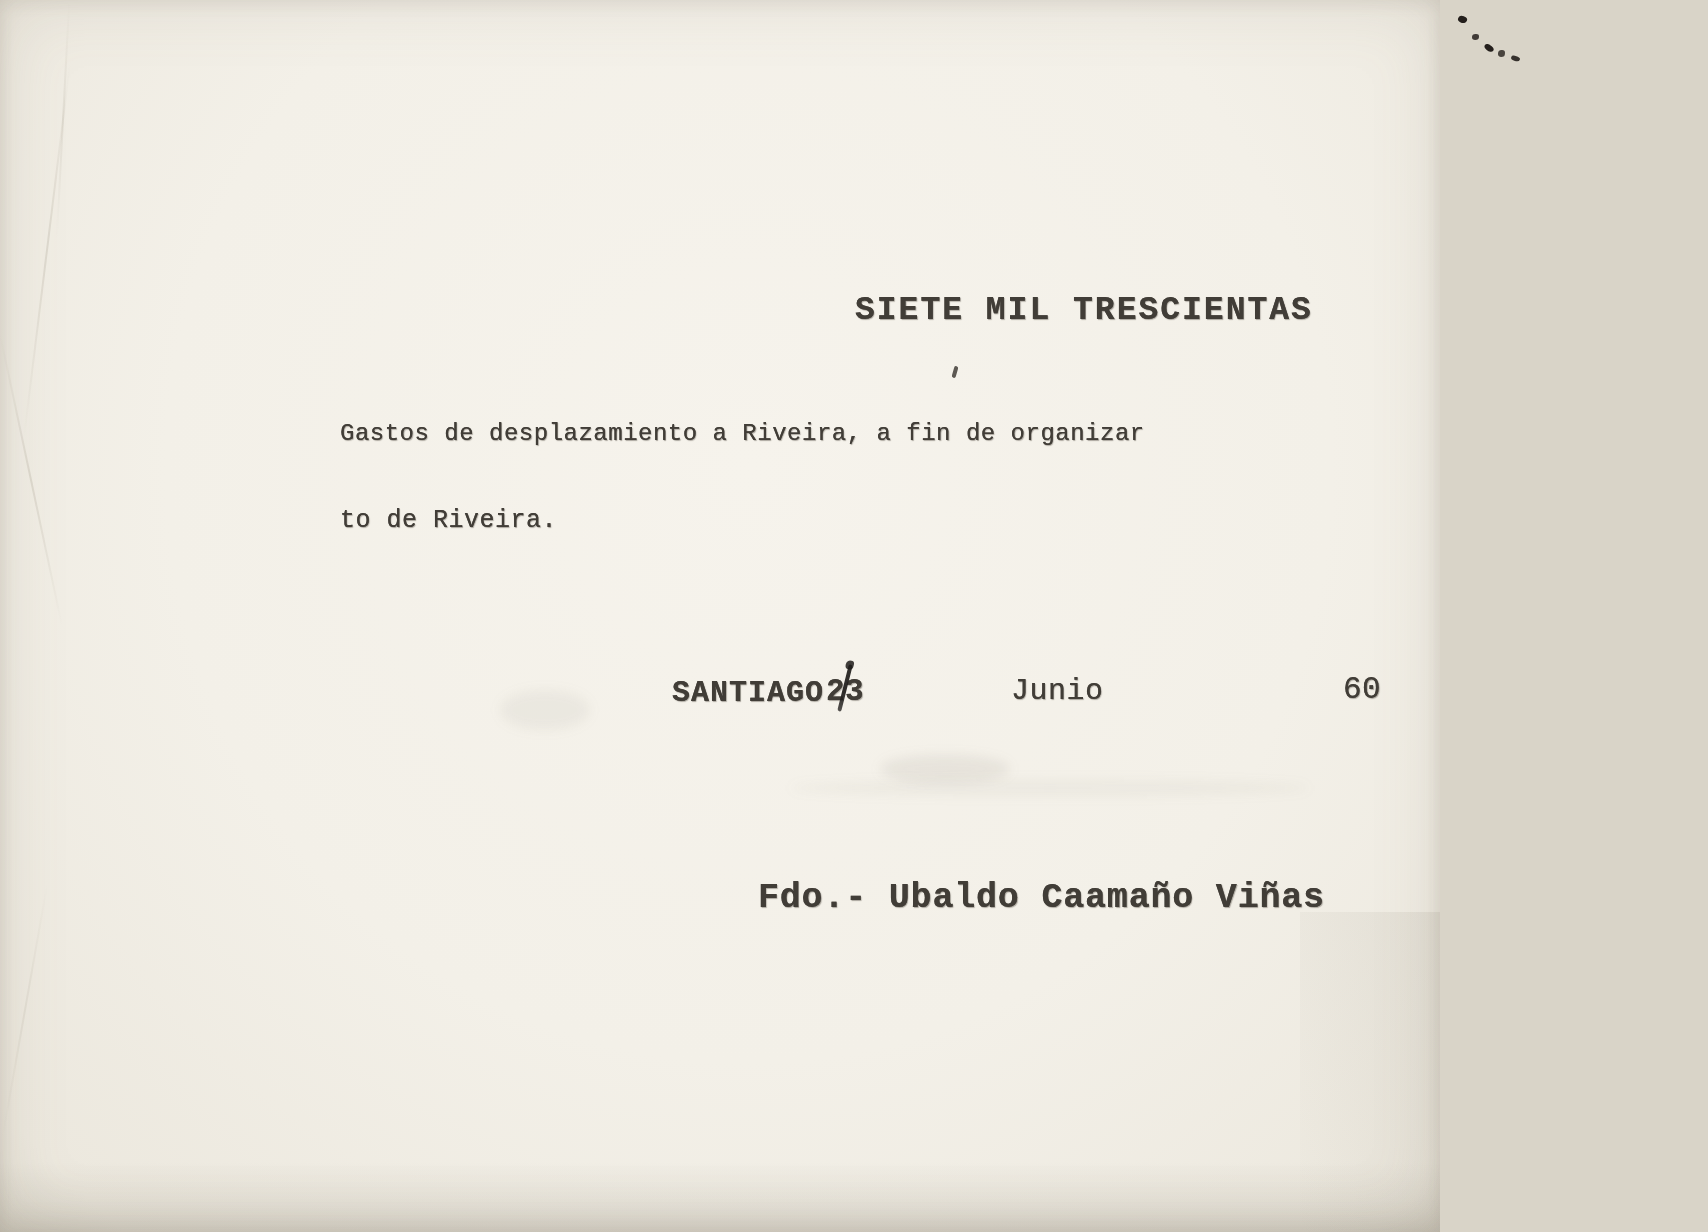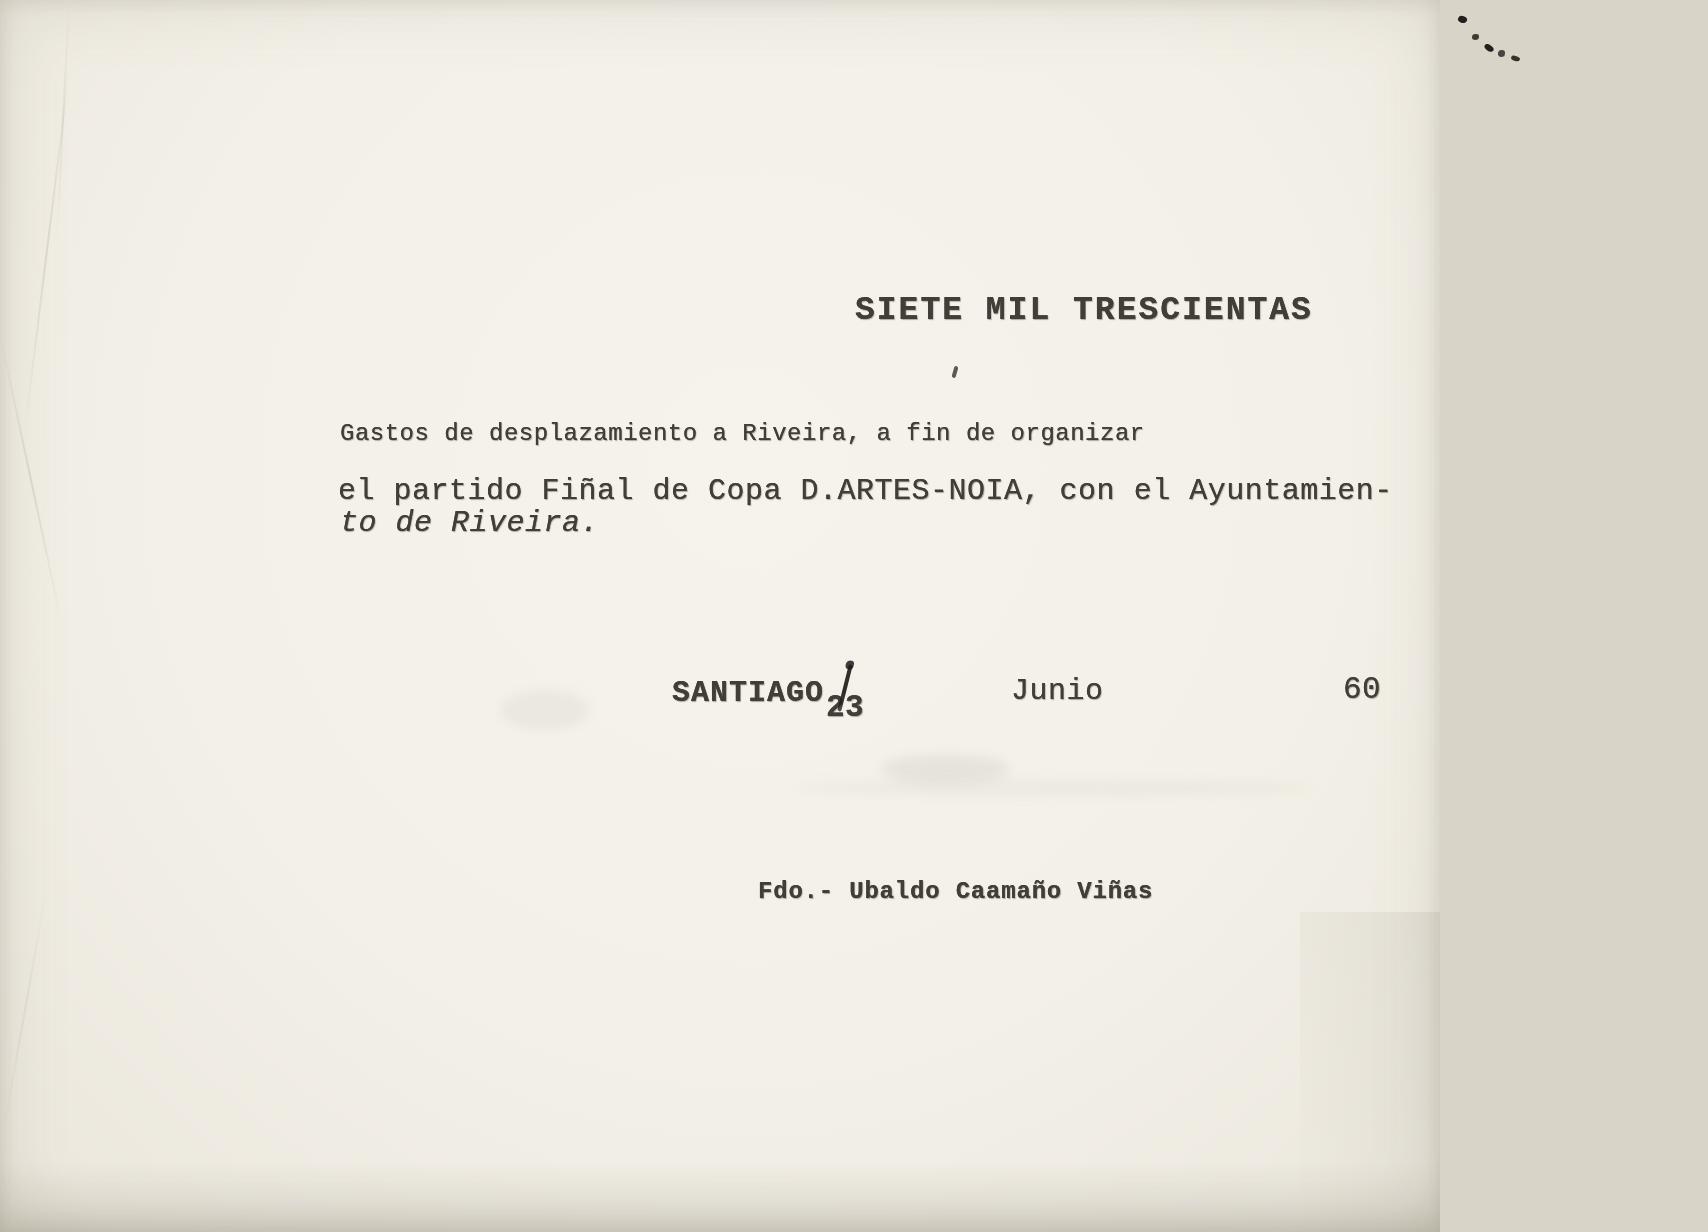--- a/index.html
+++ b/index.html
@@ -21,26 +21,26 @@
     color:#413d37;
     text-shadow: 0 0 0.6px rgba(65,61,55,0.85), 0.8px 0.8px 1px rgba(80,74,64,0.45);
     white-space:pre;
     letter-spacing:0.5px;
     filter: blur(0.22px);
   }
 
   .title     { left:855px;  top:292px; font-size:33px; font-weight:bold; letter-spacing:2px; }
   .line1     { left:340px;  top:420px; font-size:24px; }
   .line2     { left:338px;  top:474px; font-size:30px; }
-  .line3     { left:340px;  top:506px; font-size:30px;font-style:italic; }
+  .line3     { left:340px;  top:506px; font-size:25px; }
   .dl-city   { left:672px;  top:676px; font-size:30px; font-weight:bold; letter-spacing:1px;text-align:right; }
-  .dl-day    { left:826px;  top:674px; font-size:31px; font-weight:bold;margin-top:16px; }
+  .dl-day    { left:826px;  top:674px; font-size:31px; font-weight:bold; }
   .dl-month  { left:1011px;  top:674px; font-size:30px; }
   .dl-year   { left:1343px; top:672px; font-size:31px; }
-  .signature { left:758px;  top:878px; font-size:24px; font-weight:bold; letter-spacing:0.8px; }
+  .signature { left:758px;  top:878px; font-size:35px; font-weight:bold; letter-spacing:0.8px; }
 
   
   .pen-stroke {
     position:absolute; left:843px; top:664px;
     width:4px; height:48px;
     background:linear-gradient(to bottom, rgba(30,28,26,0.9), rgba(35,32,30,0.95) 60%, rgba(30,28,26,0.75));
     border-radius:3px;
     transform:rotate(14deg);
   }
   .pen-stroke::after {
@@ -86,21 +86,20 @@
   }
 </style>
 </head>
 <body>
 
 <div class="scan">
 
   <div class="tw title">SIETE MIL TRESCIENTAS</div>
 
   <div class="tw line1">Gastos de desplazamiento a Riveira, a fin de organizar</div>
-  <div class="tw line2">el partido Fiñal de Copa D.ARTES-NOIA, con el Ayuntamien-</div>
   <div class="tw line3">to de Riveira.</div>
 
   <div class="tw dl-city">SANTIAGO</div>
   <div class="tw dl-day">23</div>
   <div class="tw dl-month">Junio</div>
   <div class="tw dl-year">60</div>
 
   <div class="tw signature">Fdo.- Ubaldo Caamaño Viñas</div>
 
   <div class="pen-stroke"></div>

